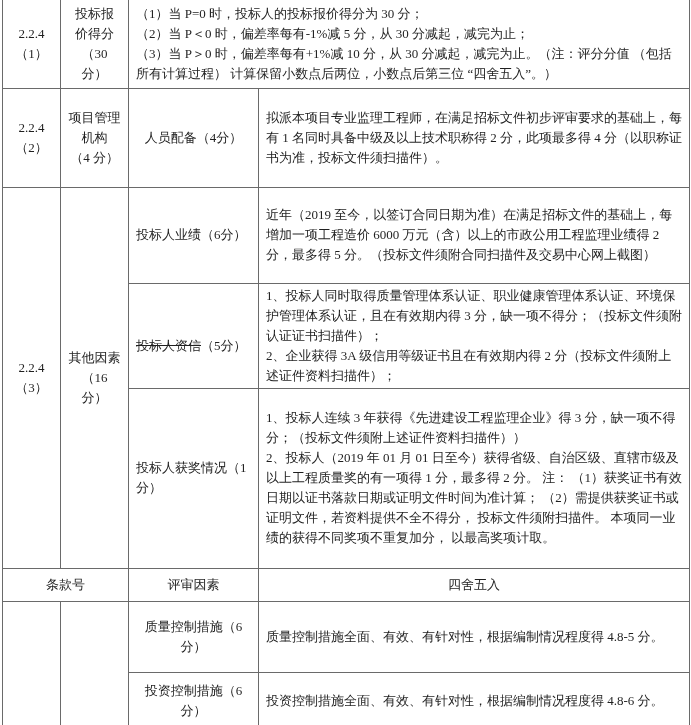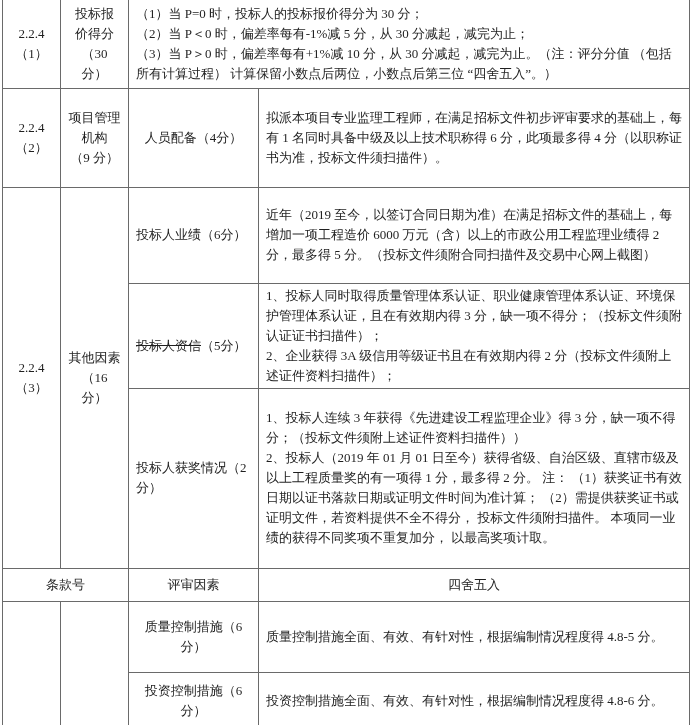--- a/index.html
+++ b/index.html
@@ -63,42 +63,42 @@
     <td colspan="2">（1）当 P=0 时，投标人的投标报价得分为 30 分；
 （2）当 P＜0 时，偏差率每有-1%减 5 分，从 30 分减起，减完为止；
 （3）当 P＞0 时，偏差率每有+1%减 10 分，从 30 分减起，减完为止。（注：评分分值 （包括所有计算过程） 计算保留小数点后两位，小数点后第三位 “四舍五入”。）</td>
   </tr>
 
   <tr class="r2">
     <td class="center">2.2.4
 （2）</td>
     <td class="center">项目管理
 机构
-（9 分）</td>
+（4 分）</td>
     <td class="center">人员配备（4分）</td>
-    <td>拟派本项目专业监理工程师，在满足招标文件初步评审要求的基础上，每有 1 名同时具备中级及以上技术职称得 6 分，此项最多得 4 分（以职称证书为准，投标文件须扫描件）。</td>
+    <td>拟派本项目专业监理工程师，在满足招标文件初步评审要求的基础上，每有 1 名同时具备中级及以上技术职称得 2 分，此项最多得 4 分（以职称证书为准，投标文件须扫描件）。</td>
   </tr>
 
   <tr class="r3a">
     <td class="center" rowspan="3">2.2.4
 （3）</td>
     <td class="center" rowspan="3">其他因素
 （16 分）</td>
     <td class="factor">投标人业绩（6分）</td>
     <td>近年（2019 至今，以签订合同日期为准）在满足招标文件的基础上，每增加一项工程造价 6000 万元（含）以上的市政公用工程监理业绩得 2 分，最多得 5 分。（投标文件须附合同扫描件及交易中心网上截图）</td>
   </tr>
   <tr class="r3b">
     <td class="factor">
       <span class="strike">投标人资信</span><span>（5分）</span>
     </td>
     <td>1、投标人同时取得质量管理体系认证、职业健康管理体系认证、环境保护管理体系认证，且在有效期内得 3 分，缺一项不得分；（投标文件须附认证证书扫描件）；
 2、企业获得 3A 级信用等级证书且在有效期内得 2 分（投标文件须附上述证件资料扫描件）；</td>
   </tr>
   <tr class="r3c">
-    <td class="factor">投标人获奖情况（2 分）</td>
+    <td class="factor">投标人获奖情况（1 分）</td>
     <td>1、投标人连续 3 年获得《先进建设工程监理企业》得 3 分，缺一项不得分；（投标文件须附上述证件资料扫描件））
 2、投标人（2019 年 01 月 01 日至今）获得省级、自治区级、直辖市级及以上工程质量奖的有一项得 1 分，最多得 2 分。 注： （1）获奖证书有效日期以证书落款日期或证明文件时间为准计算； （2）需提供获奖证书或证明文件，若资料提供不全不得分， 投标文件须附扫描件。 本项同一业绩的获得不同奖项不重复加分， 以最高奖项计取。</td>
   </tr>
 
   <tr class="rhead">
     <td class="center" colspan="2">条款号</td>
     <td class="center">评审因素</td>
     <td class="center">四舍五入</td>
   </tr>
 

